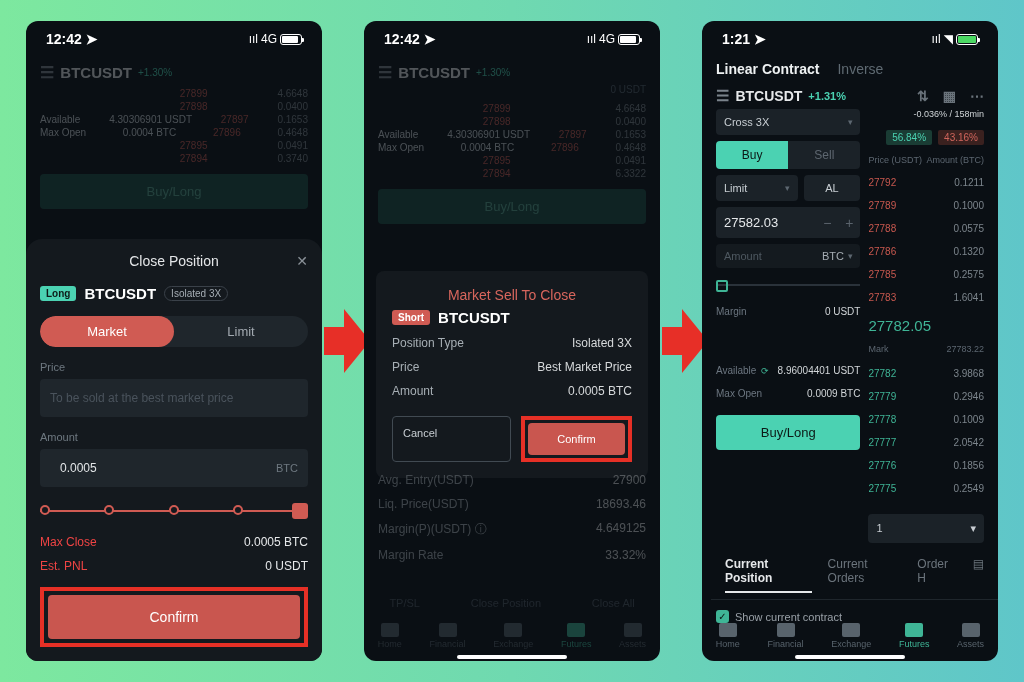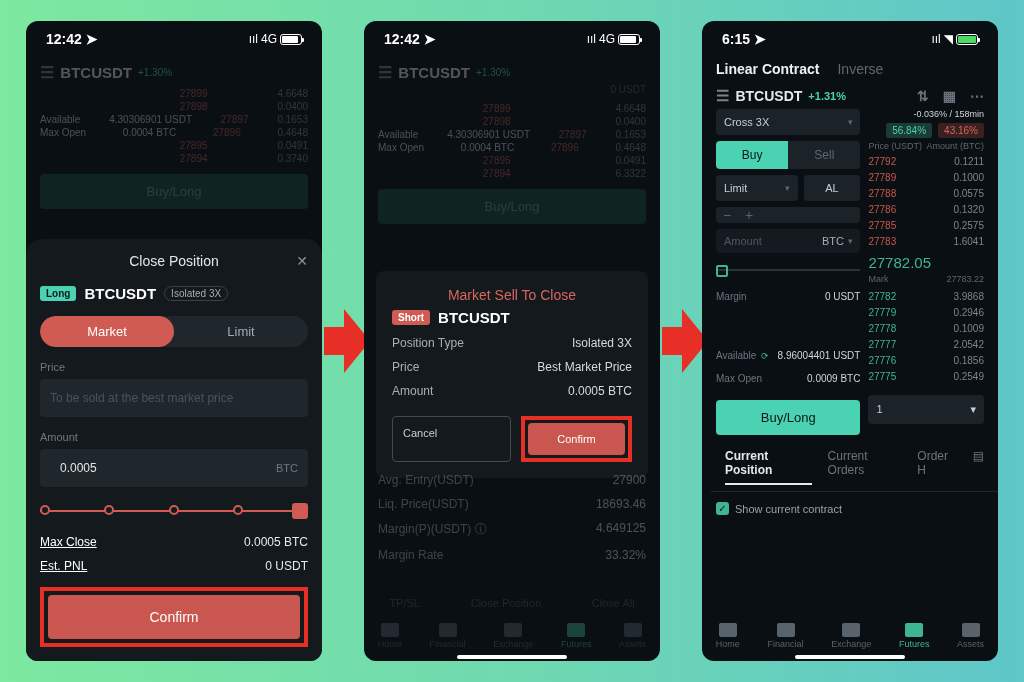--- a/index.html
+++ b/index.html
@@ -54,21 +54,21 @@
   .lbl { font-size:11px; color:#6e7880; margin-top:14px;}
   .input-disabled { background:#1f262c; color:#4a535c; padding:12px 10px; border-radius:4px; margin-top:6px; font-size:12px;}
   .amt-row { display:flex; background:#1f262c; border-radius:4px; margin-top:6px; align-items:center;}
   .amt-row input { flex:1; background:transparent; border:none; color:#e2e5e7; padding:12px 20px; font-size:12px; outline:none;}
   .amt-row .unit { color:#6e7880; padding:0 10px; font-size:11px;}
   .slider { position:relative; height:28px; margin-top:10px;}
   .slider-track { position:absolute; left:0; right:0; top:13px; height:2px; background:#d05b53;}
   .slider-tick { position:absolute; top:8px; width:10px; height:10px; border:2px solid #d05b53; background:#14191e; border-radius:50%;}
   .slider-handle { position:absolute; right:0; top:6px; width:16px; height:16px; background:#d05b53; border-radius:3px;}
   .stat-row { display:flex; justify-content:space-between; margin-top:10px; font-size:12px;}
-  .stat-row .k { color:#ffffff;text-decoration:underline;}
+  .stat-row .k { color:#ef4444;}
   .stat-row .v { color:#e6e8ea;}
   .confirm-btn { background:#c9564f; color:#fff; text-align:center; padding:14px; border-radius:4px; margin-top:18px; font-size:14px; cursor:pointer;}
   .red-outline { border:4px solid #e63026; padding:4px; margin-top:14px;}
   .red-outline .confirm-btn { margin-top:0;}
 
   
   .dialog { position:absolute; left:12px; right:12px; top:250px; background:#14191e; border-radius:8px; padding:16px;}
   .dialog-title { text-align:center; color:#d8665d; font-size:14px; font-weight:500; margin-bottom:4px;}
   .kv { display:flex; justify-content:space-between; font-size:12px; color:#a7afb5; margin-top:10px;}
   .kv .v { color:#d6d9db;}
@@ -87,21 +87,21 @@
 
   
   .p3-top-tabs { display:flex; gap:18px; padding:4px 14px 0; font-size:14px; align-items:center;}
   .p3-tab-active { color:#eef1f2; font-weight:600;}
   .p3-tab { color:#5f6a72;}
   .p3-icons { margin-left:auto; display:flex; gap:14px; color:#6a737b; font-size:14px;}
   .p3-pair { display:flex; align-items:center; gap:6px; padding:10px 14px 4px; font-size:14px; color:#e6e8ea; font-weight:600;}
   .p3-pair .icon { color:#7a838b; font-size:15px;}
   .p3-body { display:flex; gap:8px; padding:0 14px;}
   .p3-left { flex:1.25; display:flex; flex-direction:column; gap:6px;}
-  .p3-right { flex:1; display:flex; flex-direction:column; gap:1px;}
+  .p3-right { flex:1; display:flex; flex-direction:column; gap:8px;}
   .p3-sel { background:#1b2228; border-radius:4px; padding:7px 8px; font-size:11px; color:#c8ced3; display:flex; justify-content:space-between; align-items:center; cursor:pointer;}
   .p3-sel .chev { color:#5d6770; font-size:9px;}
   .p3-rate { display:flex; justify-content:flex-end; gap:6px; font-size:10px; margin-bottom:2px;}
   .p3-rate .g { background:#1a3c34; color:#4bd2b2; padding:2px 6px; border-radius:2px;}
   .p3-rate .r { background:#3a211f; color:#d0655c; padding:2px 6px; border-radius:2px;}
   .p3-buysell { display:flex; border-radius:4px; overflow:hidden;}
   .p3-buy { flex:1; background:#4bd2b2; color:#0c1916; text-align:center; padding:7px 0; font-size:12px; cursor:pointer;}
   .p3-sellbtn { flex:1; background:#1b2228; color:#5e6770; text-align:center; padding:7px 0; font-size:12px; cursor:pointer;}
   .p3-limit-row { display:flex; gap:6px;}
   .p3-limit-row .p3-sel:first-child { flex:1.6;}
@@ -377,21 +377,21 @@
   <div class="home-ind"></div>
 </div>
 
 <div class="arrow">
   <div class="arrow-body"></div>
     <div class="arrow-head"></div>
 </div>
 
 <div class="phone">
   <div class="status-bar">
-    <div><span>6:15</span> <span>➤</span></div>
+    <div><span>1:21</span> <span>➤</span></div>
     <div class="status-right">
       <span>ııl</span>
       <span>◥</span>
       <span class="battery">
           <span class="fill green" style="width:18px"></span>
         </span>
     </div>
   </div>
   <div class="p3-top-tabs">
     <span class="p3-tab-active">Linear Contract</span>
@@ -418,20 +418,21 @@
         <div class="p3-sellbtn">Sell</div>
       </div>
       <div class="p3-limit-row">
         <div class="p3-sel">
             <span>Limit</span>
             <span class="chev">▾</span>
           </div>
         <div class="p3-sel">AL</div>
       </div>
       <div class="p3-price-box">
+        <span class="val">27582.03</span>
         <span class="p3-pm">−</span>
         <span class="p3-pm">+</span>
       </div>
       <div class="p3-amt-box">
         <span>Amount</span>
         <span class="cur">BTC</span>
         <span class="chev">▾</span>
       </div>
       <div class="p3-slider">
         <div class="p3-slider-track"></div>

